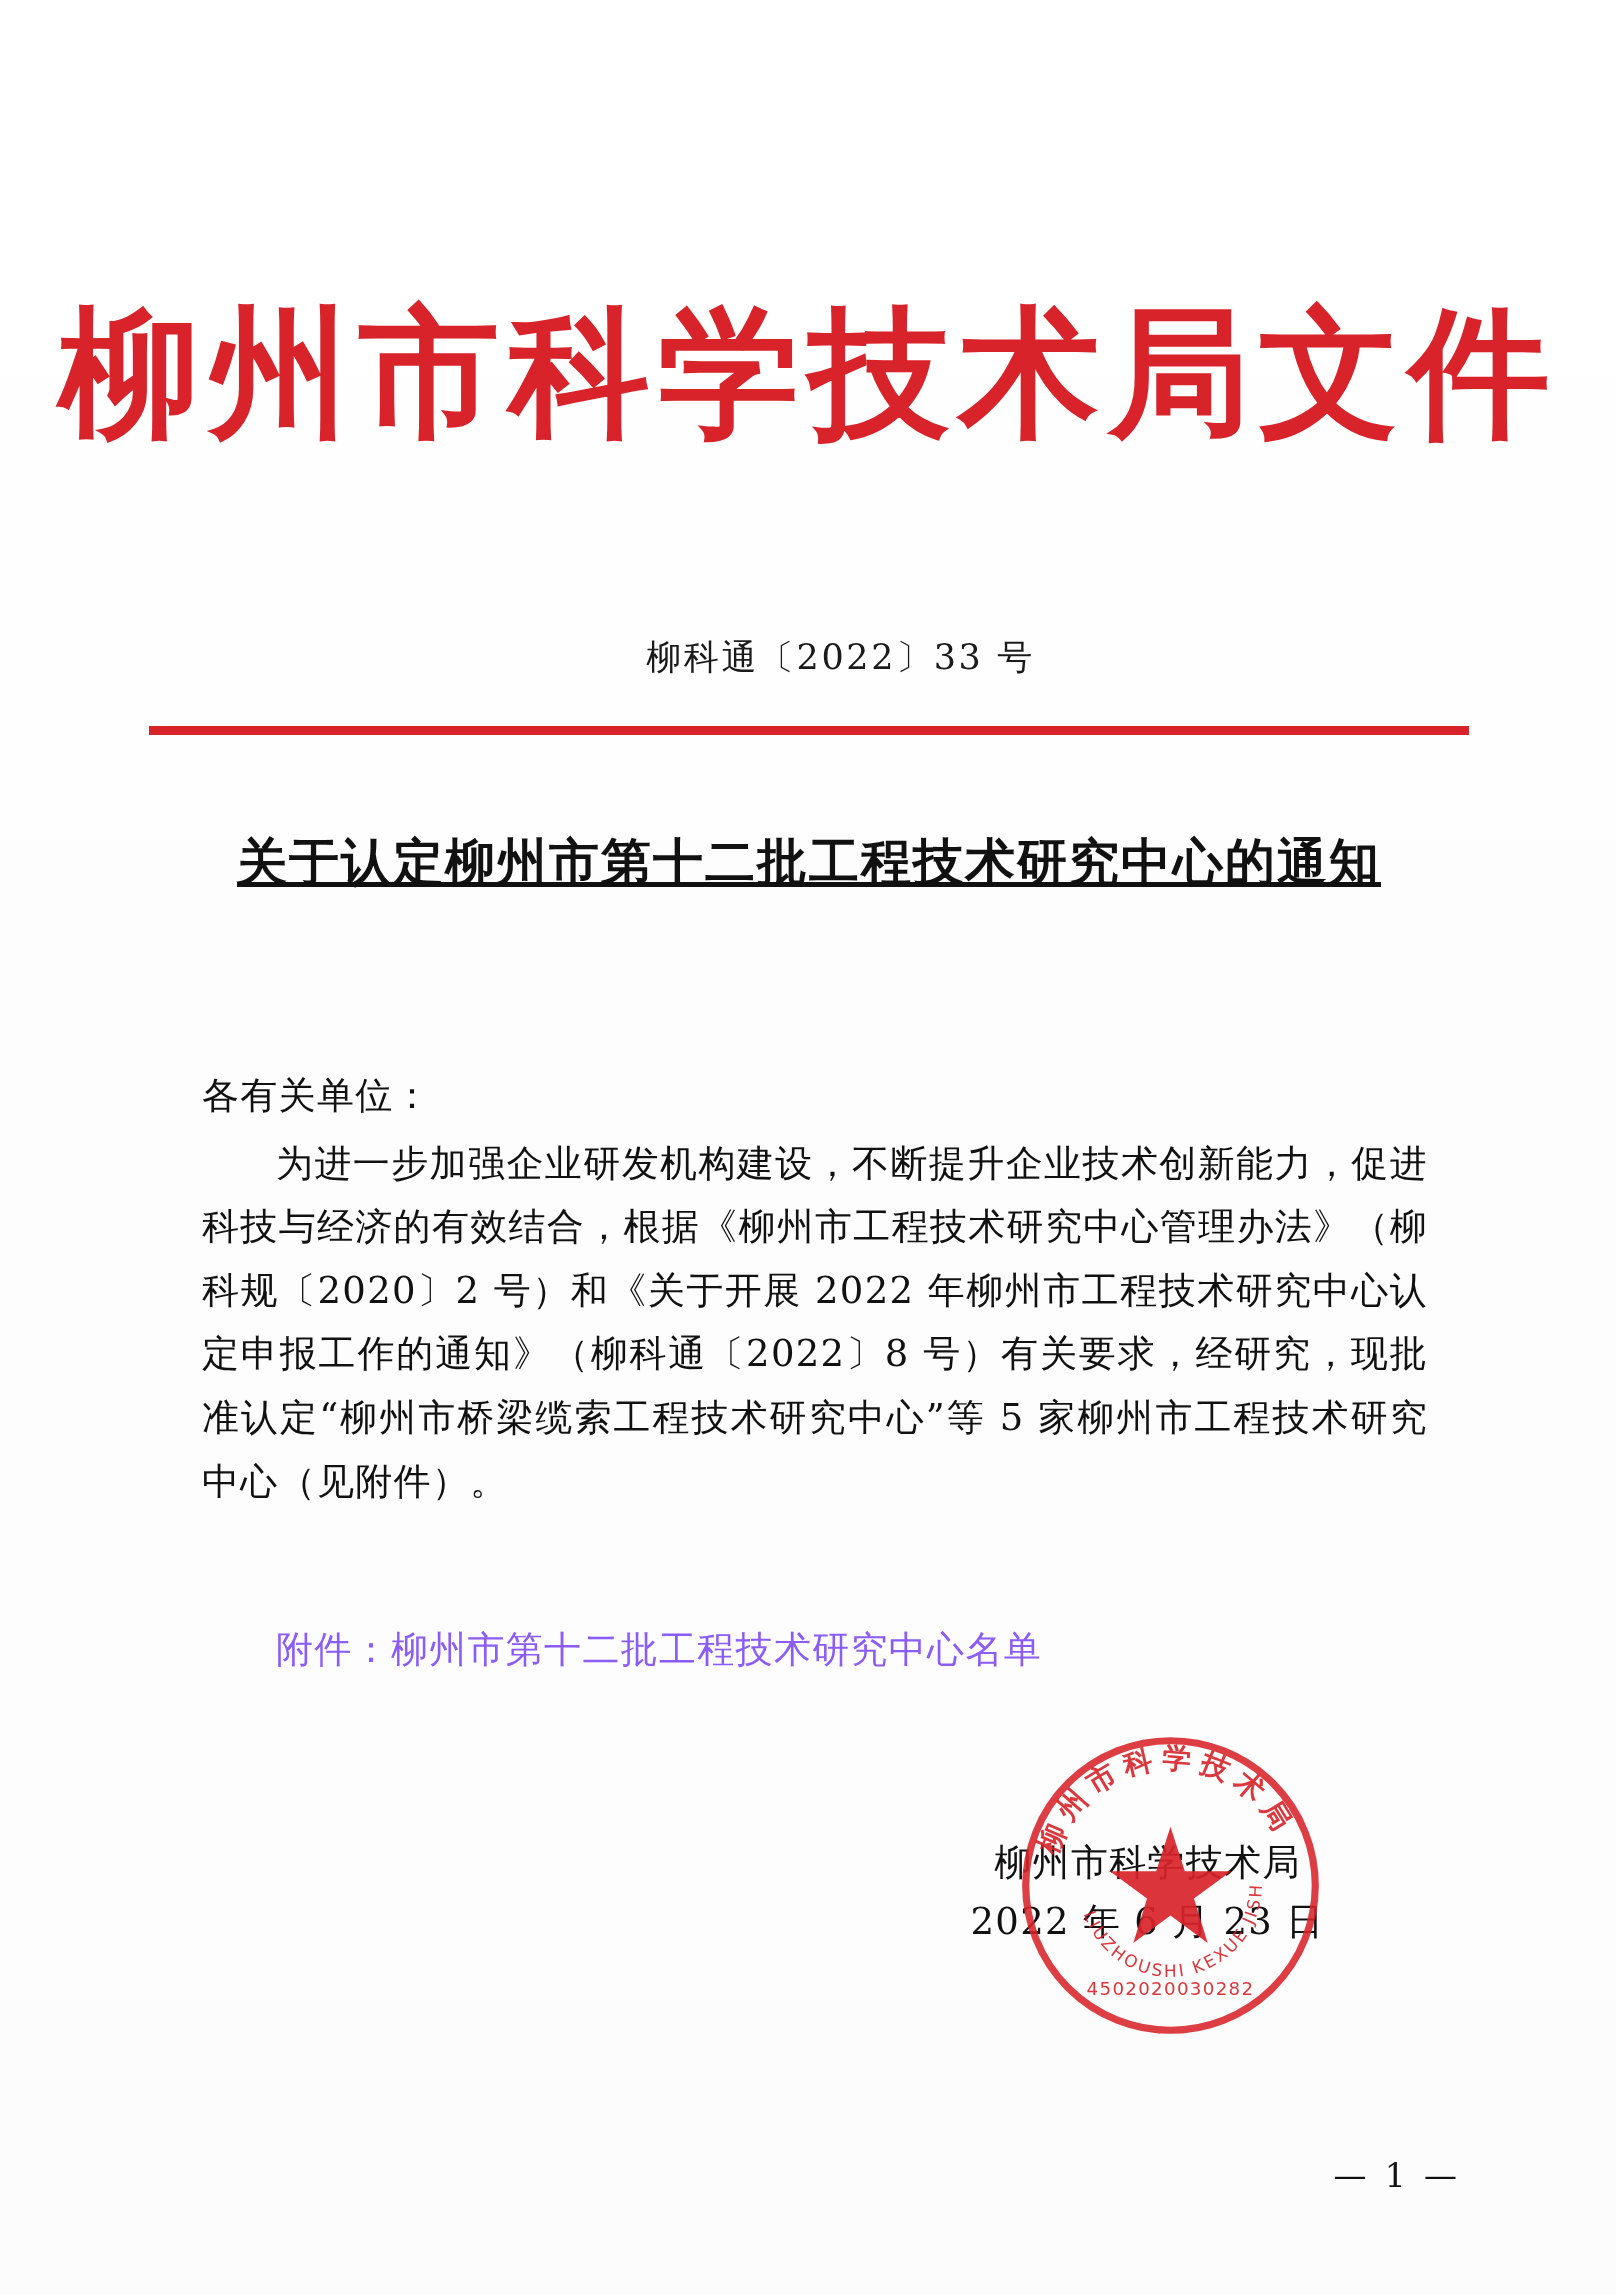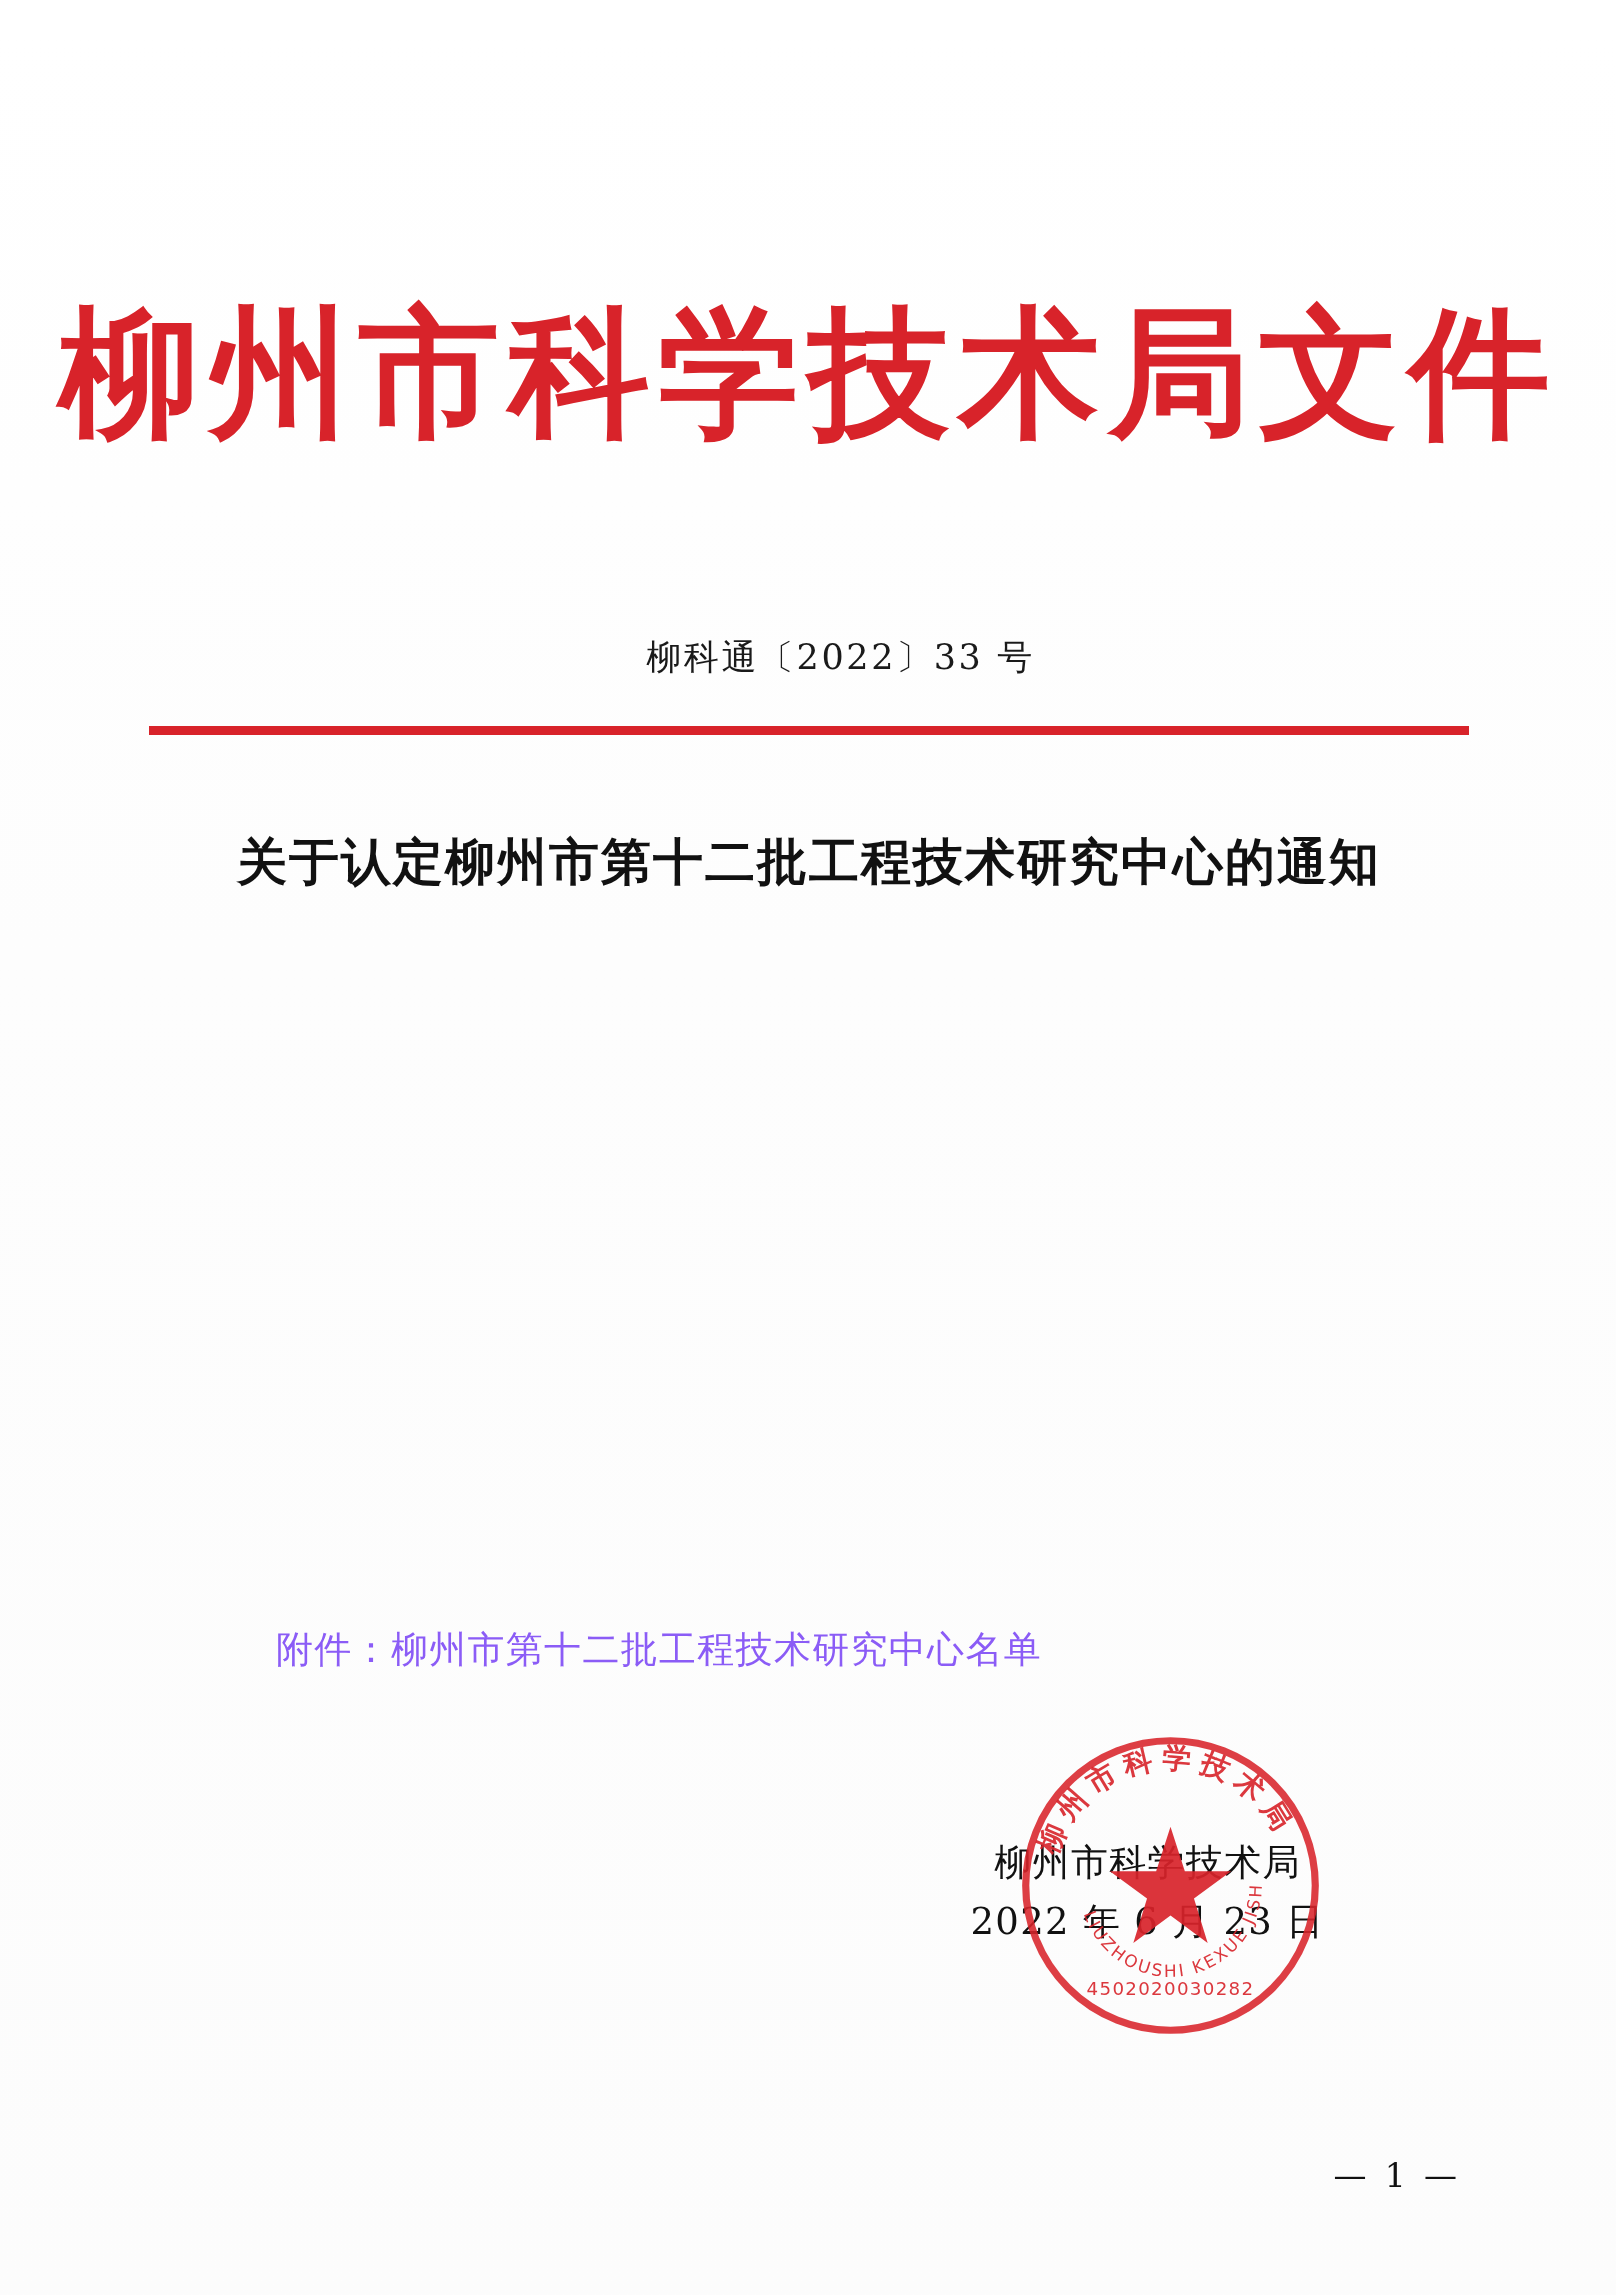--- a/index.html
+++ b/index.html
@@ -67,20 +67,21 @@
     position: absolute;
     top: 792px;
     left: 196px;
     width: 1226px;
     text-align: center;
     font-size: 50px;
     font-weight: bold;
     line-height: 1.45;
     letter-spacing: 2px;
     color: #111;
+    text-decoration: underline;
   }
 
   .body-block {
     position: absolute;
     top: 1030px;
     left: 202px;
     width: 1226px;
     font-size: 37px;
     line-height: 1.72;
     letter-spacing: 1.3px;
@@ -144,20 +145,24 @@
   <div class="scan-tint"></div>
 
   <div class="doc-header">柳州市科学技术局文件</div>
 
   <div class="doc-number">柳科通〔2022〕33 号</div>
 
   <div class="red-rule"></div>
 
   <div class="doc-title">关于认定柳州市第十二批工程技术研究中心的通知</div>
 
+  <div class="body-block">
+    <p class="salutation">各有关单位：</p>
+    <p class="para">为进一步加强企业研发机构建设，不断提升企业技术创新能力，促进科技与经济的有效结合，根据《柳州市工程技术研究中心管理办法》（柳科规〔2020〕2 号）和《关于开展 2022 年柳州市工程技术研究中心认定申报工作的通知》（柳科通〔2022〕8 号）有关要求，经研究，现批准认定“柳州市桥梁缆索工程技术研究中心”等 5 家柳州市工程技术研究中心（见附件）。</p>
+  </div>
 
   <div class="attachment-line">附件：柳州市第十二批工程技术研究中心名单</div>
 
   <div class="signature">
     <div>柳州市科学技术局</div>
     <div>2022 年 6 月 23 日</div>
   </div>
 
   <div class="seal">
     <svg width="313" height="313" viewBox="0 0 480 480" xmlns="http://www.w3.org/2000/svg">

